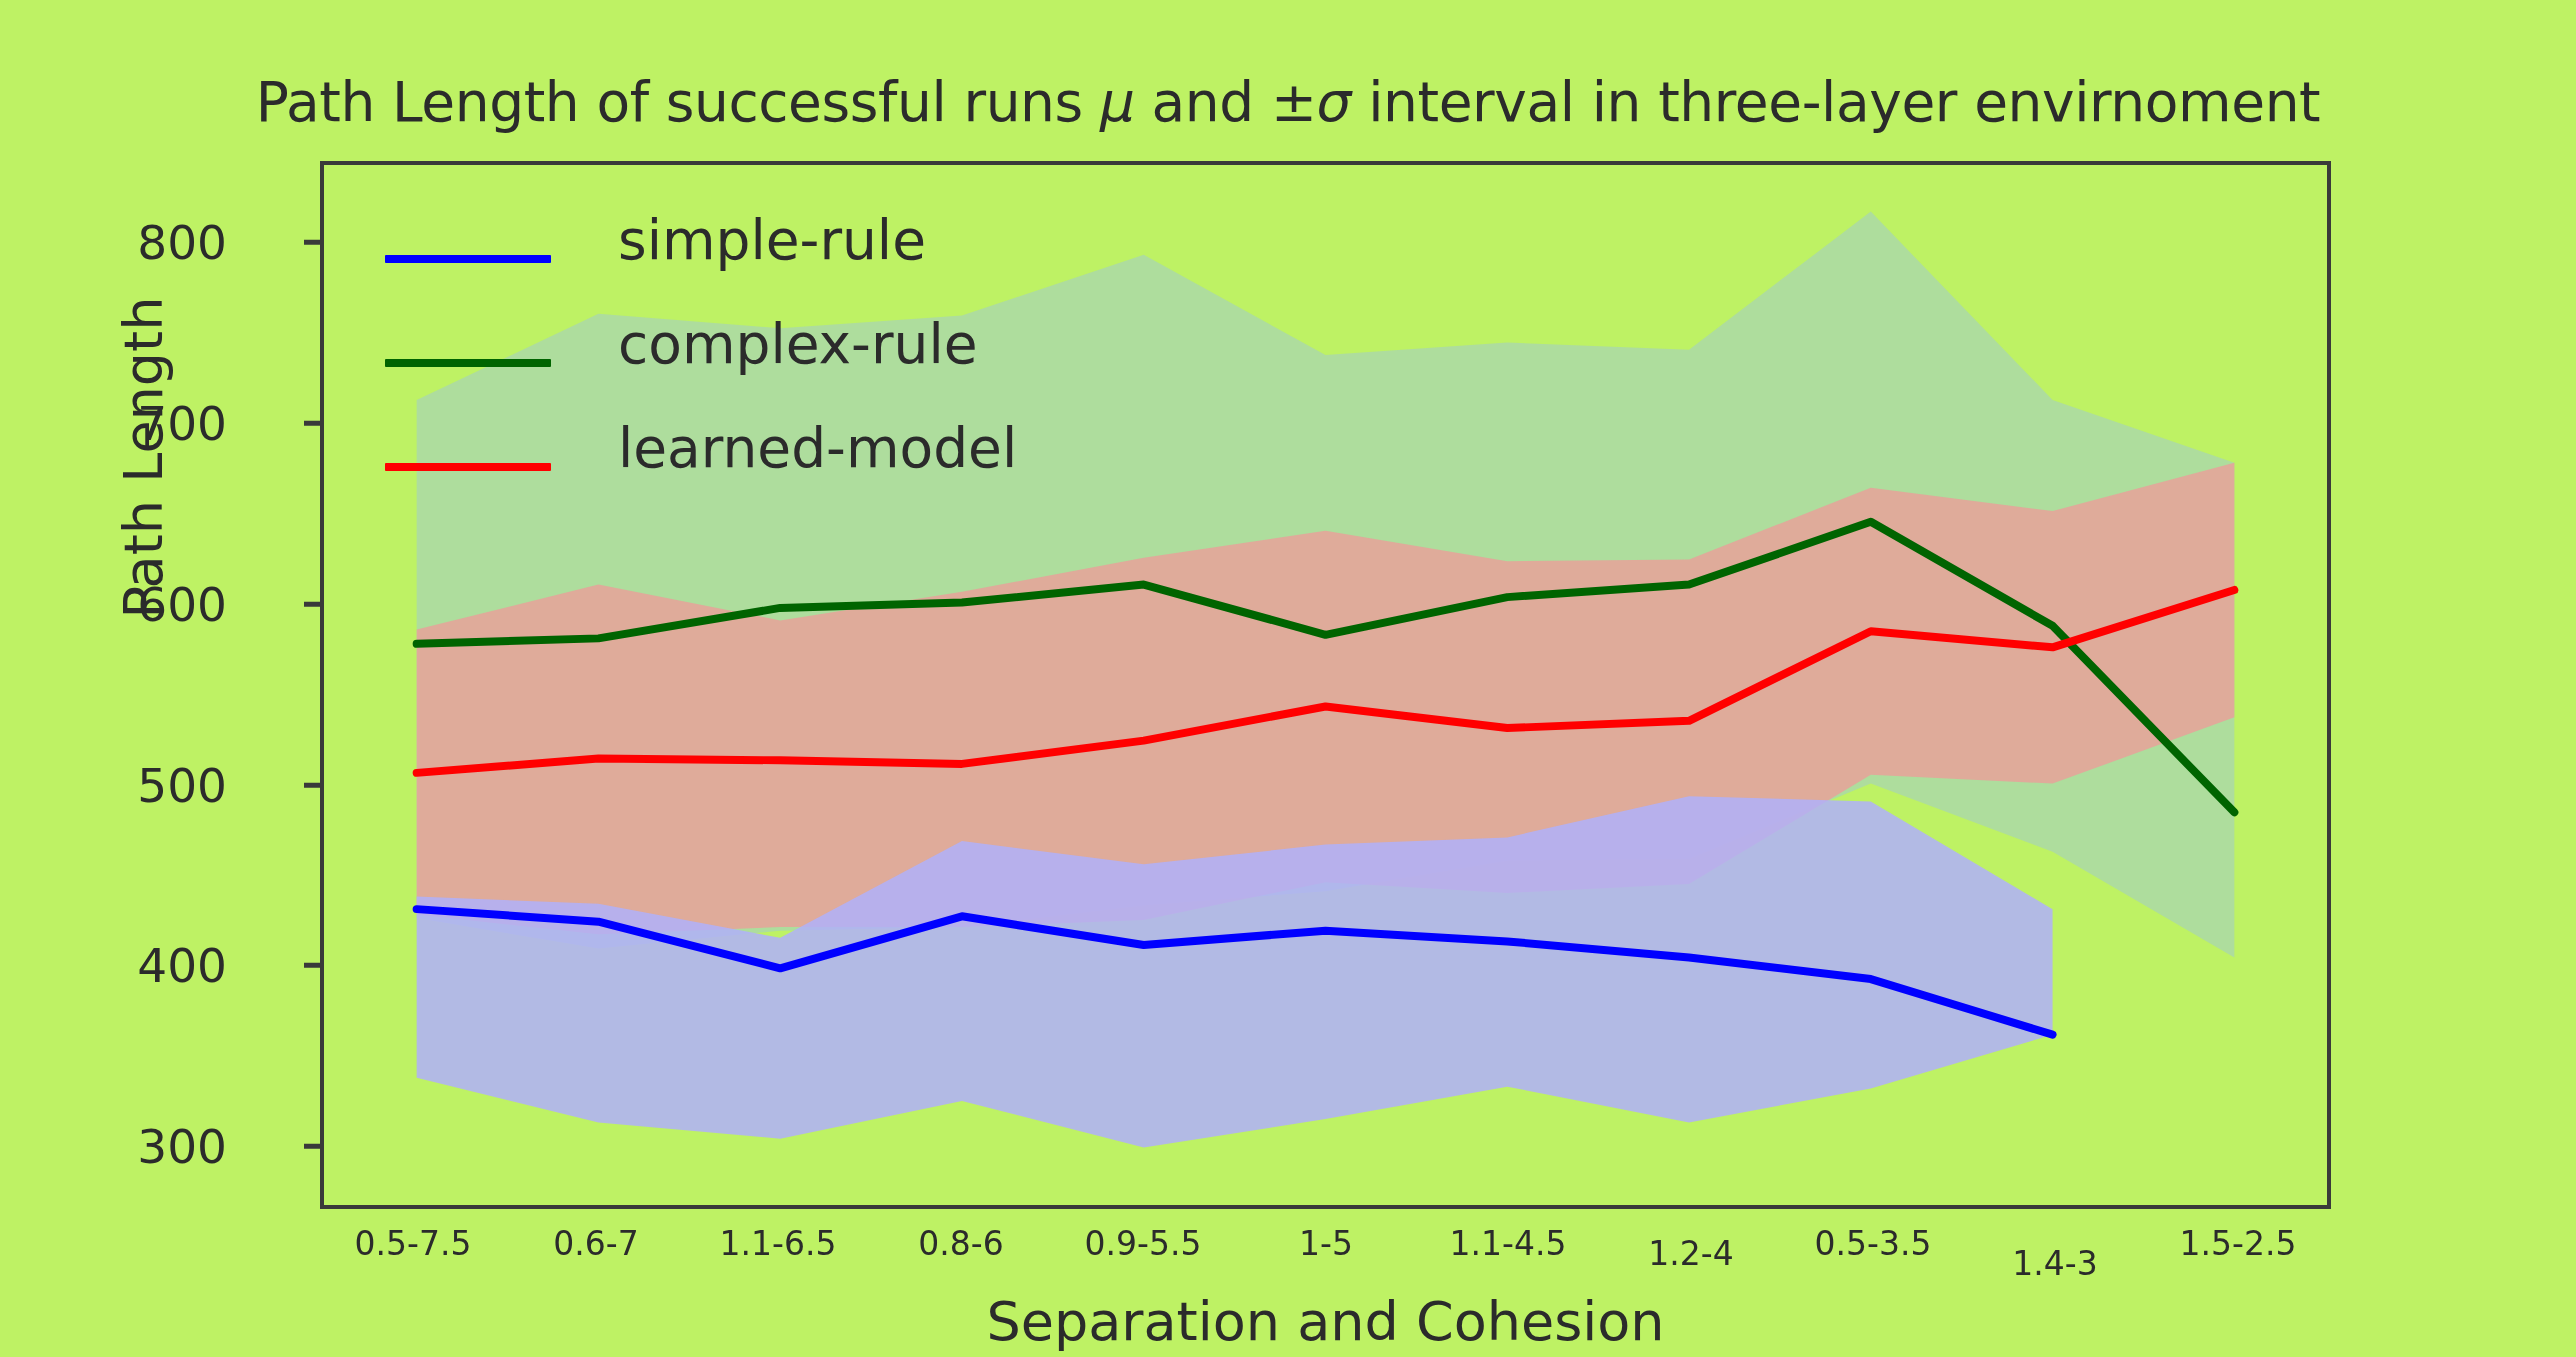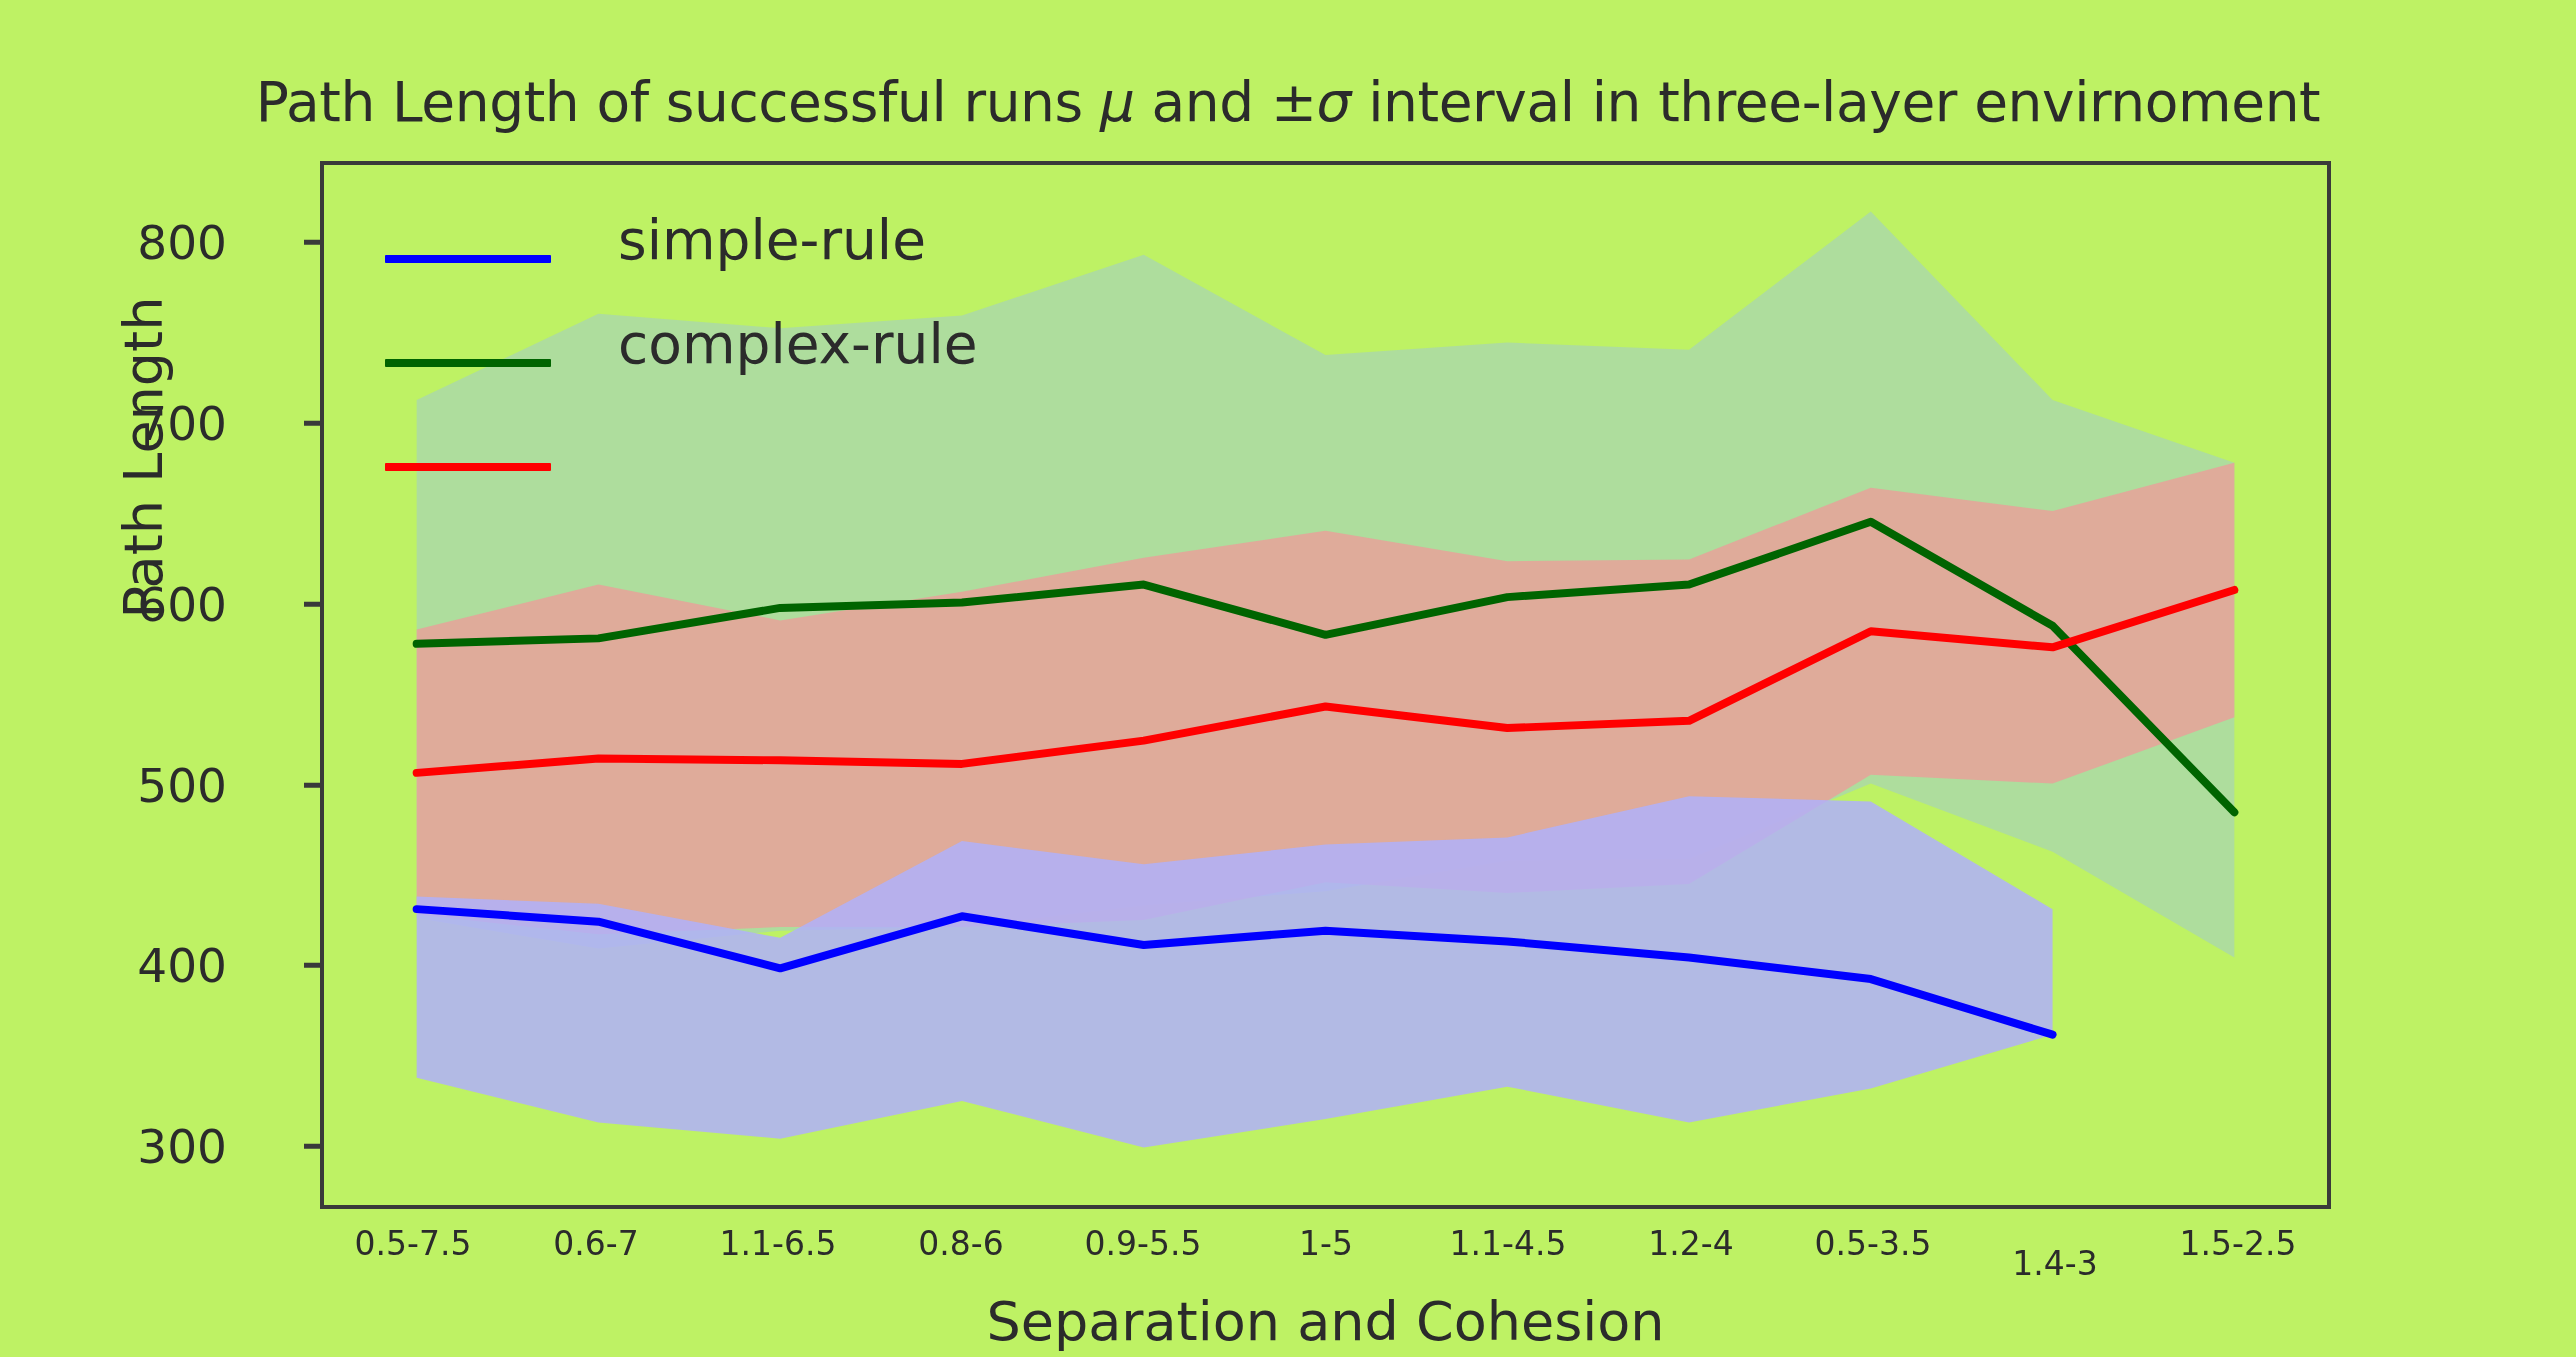--- a/index.html
+++ b/index.html
@@ -77,36 +77,37 @@
       <div class="ytick-mark" style="top: 423px;"></div>
       <div class="ytick-label" style="top: 242px;">800</div>
       <div class="ytick-mark" style="top: 242px;"></div>
       <div class="xtick-label" style="left: 413px;">0.5-7.5</div>
       <div class="xtick-label" style="left: 596px;">0.6-7</div>
       <div class="xtick-label" style="left: 778px;">1.1-6.5</div>
       <div class="xtick-label" style="left: 961px;">0.8-6</div>
       <div class="xtick-label" style="left: 1143px;">0.9-5.5</div>
       <div class="xtick-label" style="left: 1326px;">1-5</div>
       <div class="xtick-label" style="left: 1508px;">1.1-4.5</div>
-      <div class="xtick-label" style="left: 1691px;">1.2-4</div>
+      <div class="xtick-label" style="left: 1691px; margin-top: 10px;">1.2-4</div>
       <div class="xtick-label" style="left: 1873px;">0.5-3.5</div>
       <div class="xtick-label" style="left: 2055px; margin-top: 20px;">1.4-3</div>
       <div class="xtick-label" style="left: 2238px;">1.5-2.5</div>
     </div>
 
   <div id="ylabel">Path Length</div>
   <div id="xlabel">Separation and Cohesion</div>
 
   <div id="legend">
       <div class="legend-row">
         <div class="legend-swatch" style="background: rgb(0, 0, 255);"></div>
         <div class="legend-text">simple-rule</div>
       </div>
       <div class="legend-row">
         <div class="legend-swatch" style="background: rgb(0, 100, 0);"></div>
         <div class="legend-text">complex-rule</div>
       </div>
       <div class="legend-row">
         <div class="legend-swatch" style="background: rgb(255, 0, 0);"></div>
+        <div class="legend-text">learned-model</div>
       </div>
     </div>
 </div>
 
 
 </body></html>

